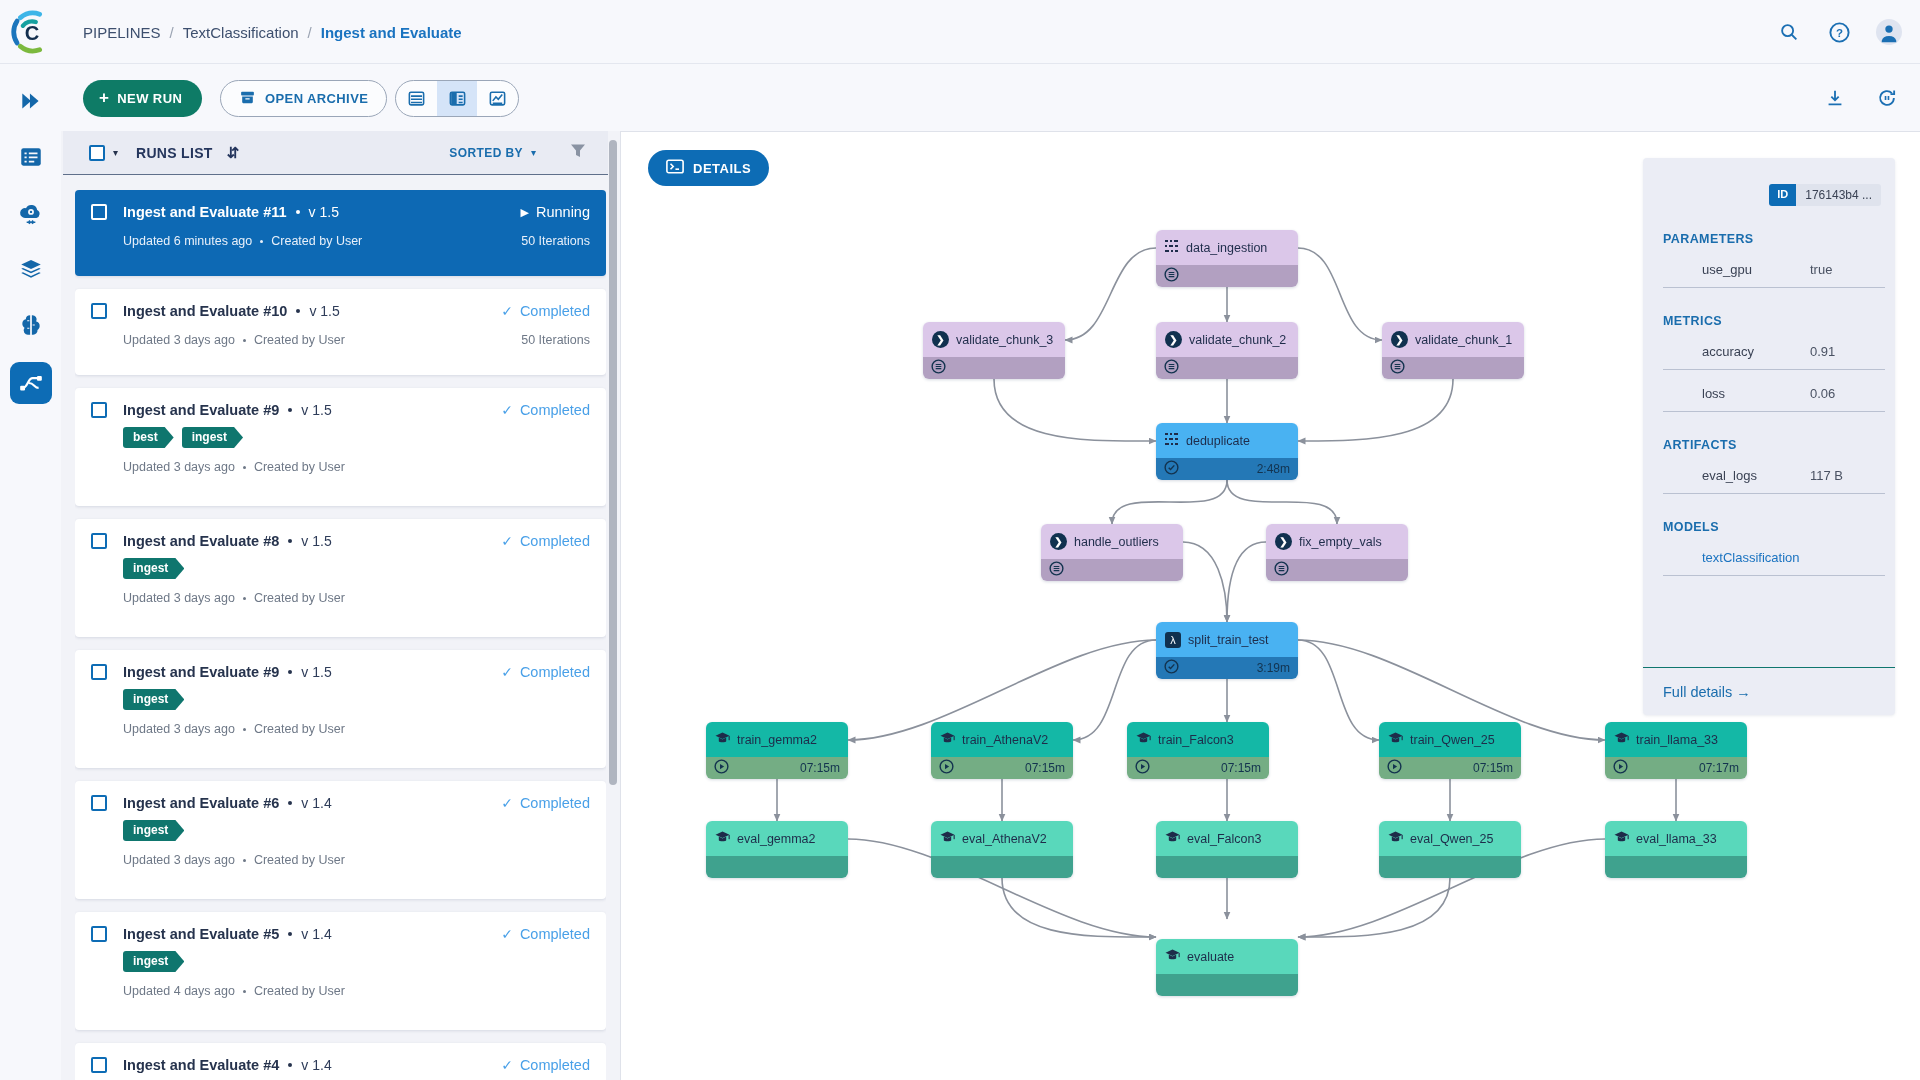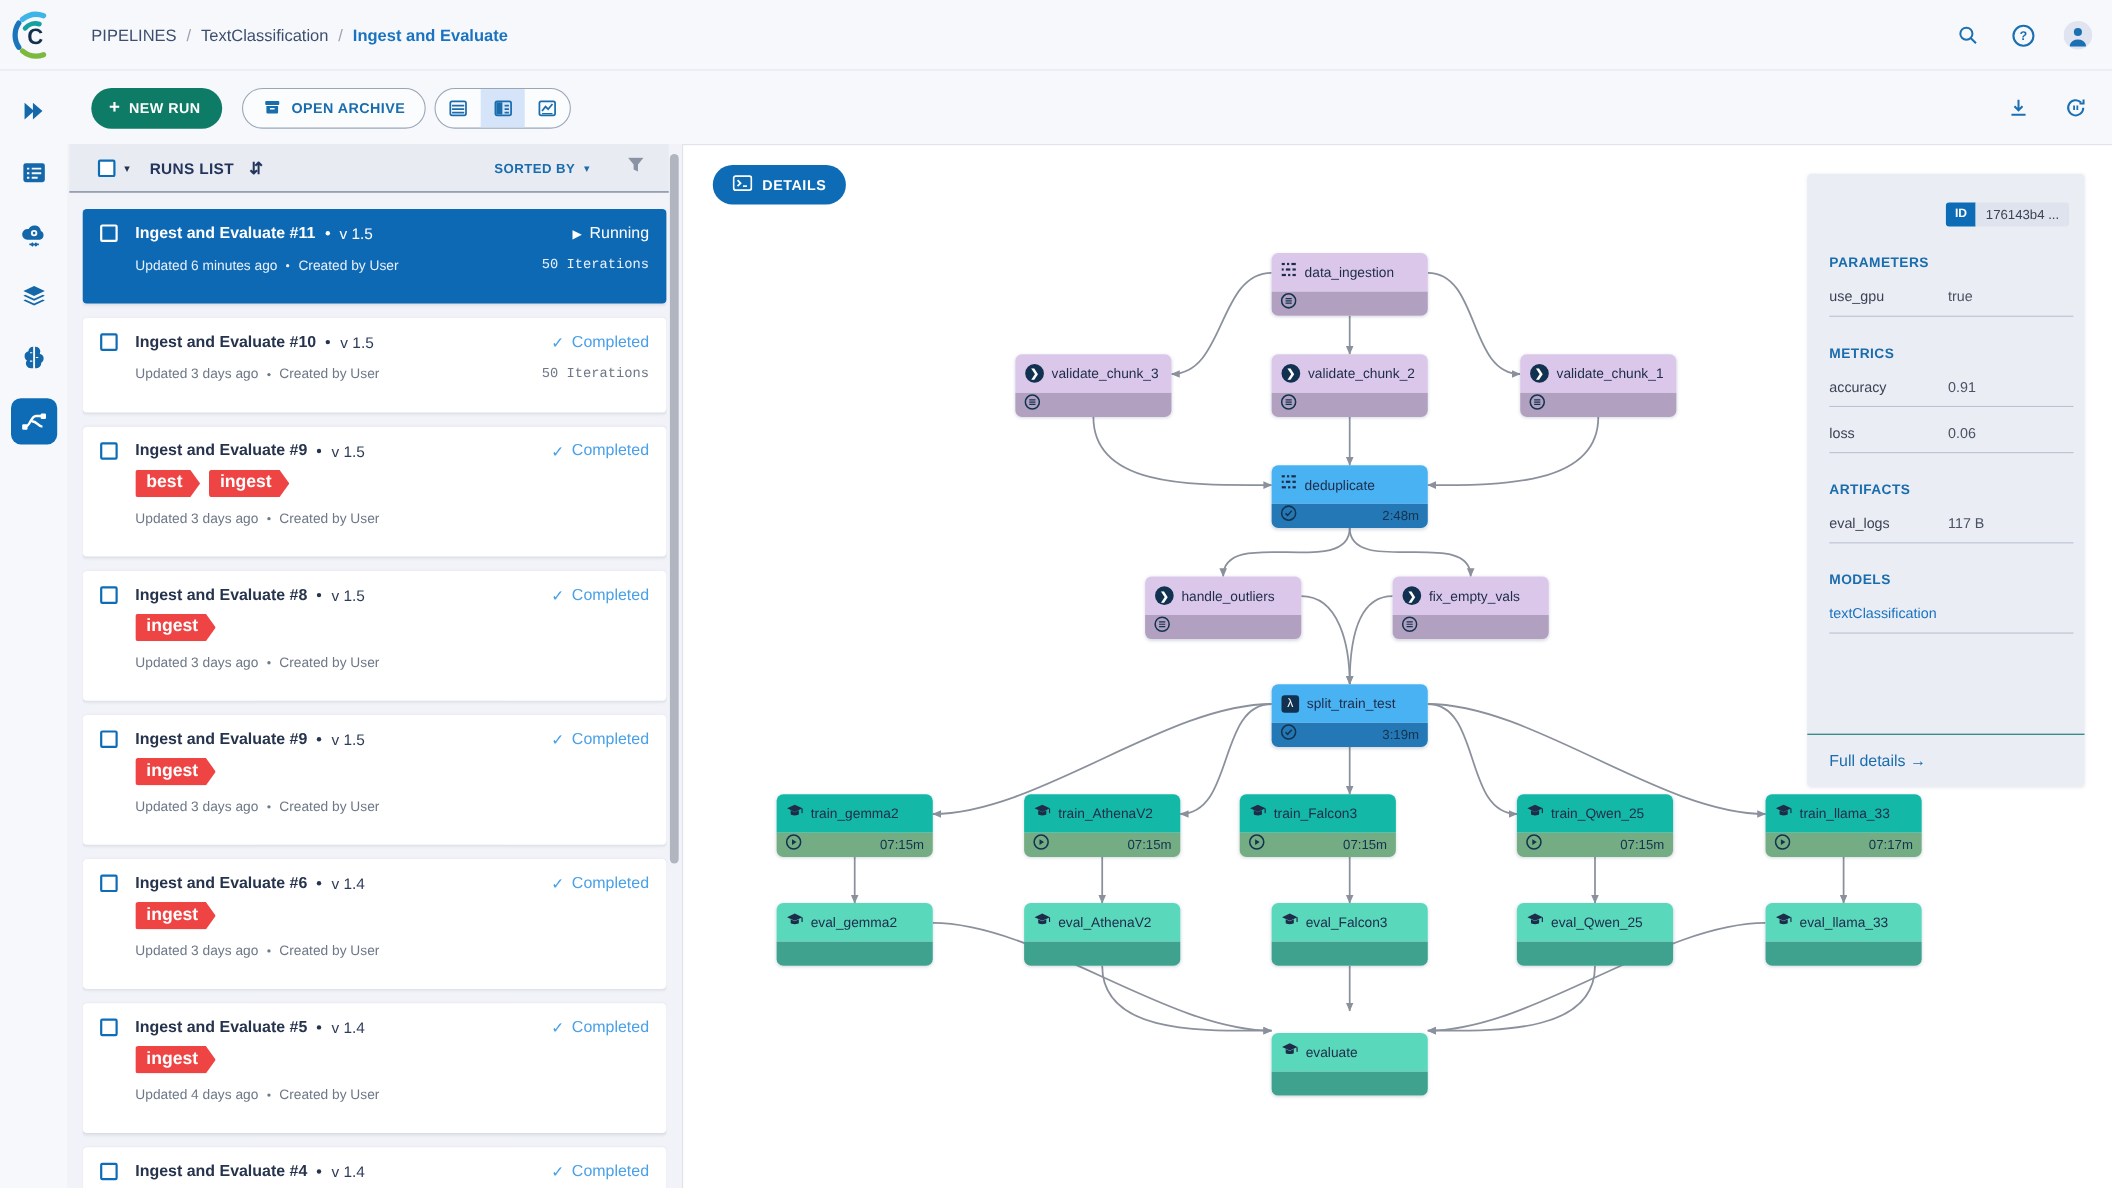--- a/index.html
+++ b/index.html
@@ -57,27 +57,27 @@
   .cdot { width:4px; height:4px; border-radius:50%; background:#26334d; margin:0 9px; flex:none; }
   .card.selected .cdot { background:#fff; }
   .cver { font-size:14px; color:#2e3c59; }
   .card.selected .cver { color:#fff; }
   .cstat { margin-left:auto; font-size:14.5px; display:flex; align-items:center; gap:7px; }
   .cstat.running { color:#fff; }
   .cstat.completed { color:#49a0e8; }
   .cstat .sic { font-size:11px; }
   .cstat.completed .sic { font-size:14px; }
   .tagsrow { margin:9px 0 0 32px; display:flex; gap:8px; }
-  .tag { background:#ef4444; color:#fff; font-size:16px; font-weight:bold; padding:3px 16px 4px 10px; border-radius:3px 0 0 3px; clip-path:polygon(0 0, calc(100% - 9px) 0, 100% 50%, calc(100% - 9px) 100%, 0 100%); }
+  .tag { background:#0f766e; color:#fff; font-size:12px; font-weight:bold; padding:3px 16px 4px 10px; border-radius:3px 0 0 3px; clip-path:polygon(0 0, calc(100% - 9px) 0, 100% 50%, calc(100% - 9px) 100%, 0 100%); }
   .crow2 { display:flex; align-items:center; margin:14px 0 0 32px; font-size:12.5px; color:#6e7887; }
   .card.tagged .crow2 { margin-top:12px; }
   .card.selected .crow2 { color:#e8f0fa; }
   .cdot2 { width:3px; height:3px; border-radius:50%; background:#6e7887; margin:0 8px; }
   .card.selected .cdot2 { background:#e8f0fa; }
-  .citer { margin-left:auto;font-family:Liberation Mono, monospace; }
+  .citer { margin-left:auto; }
 
   .vscroll { position:absolute; left:609px; top:140px; width:8px; height:645px; border-radius:4px; background:#b0b5c0; z-index:12; cursor:pointer; }
 
   
   .canvas { position:absolute; left:620px; top:131px; width:1300px; height:949px; background:#ffffff; border-left:1px solid #dfe2ea; border-top:1px solid #dfe2ea; }
   .edges { position:absolute; left:0; top:0; }
   .btn-details { position:absolute; left:27px; top:18px; height:36px; padding:0 18px; border-radius:18px; background:#0d6cb5; color:#fff; font-size:13px; font-weight:bold; letter-spacing:.5px; display:flex; align-items:center; gap:9px; cursor:pointer; z-index:8; border:none; }
 
   .node { position:absolute; width:142px; height:57px; border-radius:6px; box-shadow:0 1px 3px rgba(30,50,90,.18); cursor:pointer; z-index:6; }
   .nhd { height:35px; border-radius:6px 6px 0 0; display:flex; align-items:center; gap:7px; padding:0 9px; }
@@ -98,21 +98,21 @@
   
   .runinfo { position:absolute; left:1643px; top:158px; width:252px; height:557px; background:#ebedf5; border-radius:4px; box-shadow:0 1px 3px rgba(40,60,100,.10); z-index:9; }
   .ri-head { display:flex; align-items:center; padding:18px 16px 0 20px; }
   .ri-title { font-size:13px; font-weight:bold; color:#24355c; letter-spacing:.4px; }
   .ri-chevron { margin-left:auto; cursor:pointer; }
   .ri-idrow { display:flex; justify-content:flex-end; margin:26px 14px 0 0; }
   .ri-idbadge { background:#0d6cb5; color:#fff; font-size:11px; font-weight:bold; padding:4px 8px; border-radius:3px 0 0 3px; }
   .ri-idval { background:#dfe3ed; color:#3a4254; font-size:12px; padding:4px 9px; border-radius:0 3px 3px 0; max-width:120px; white-space:nowrap; cursor:pointer; }
   .ri-sec-title { margin:26px 20px 0 20px; font-size:12.5px; font-weight:bold; color:#1a6dad; letter-spacing:.4px; }
   .ri-row { display:flex; margin:16px 10px 0 20px; padding-bottom:10px; border-bottom:1px solid #bac1d1; font-size:13px; color:#3a4254; }
-  .ri-key { flex:0 0 108px; }
+  .ri-key { flex:0 0 108px;margin-left:39px; }
   .ri-val { color:#4a5263; }
   .ri-link { color:#1a73c0; cursor:pointer; }
   .ri-footer { position:absolute; left:0; right:0; bottom:0; height:48px; border-top:1px solid #0f766e; display:flex; align-items:center; padding-left:20px; }
   .ri-full { color:#1a6dad; font-size:14.5px; cursor:pointer; }
 </style>
 </head>
 <body>
 
 <div class="topbar">
   <div class="logo">

